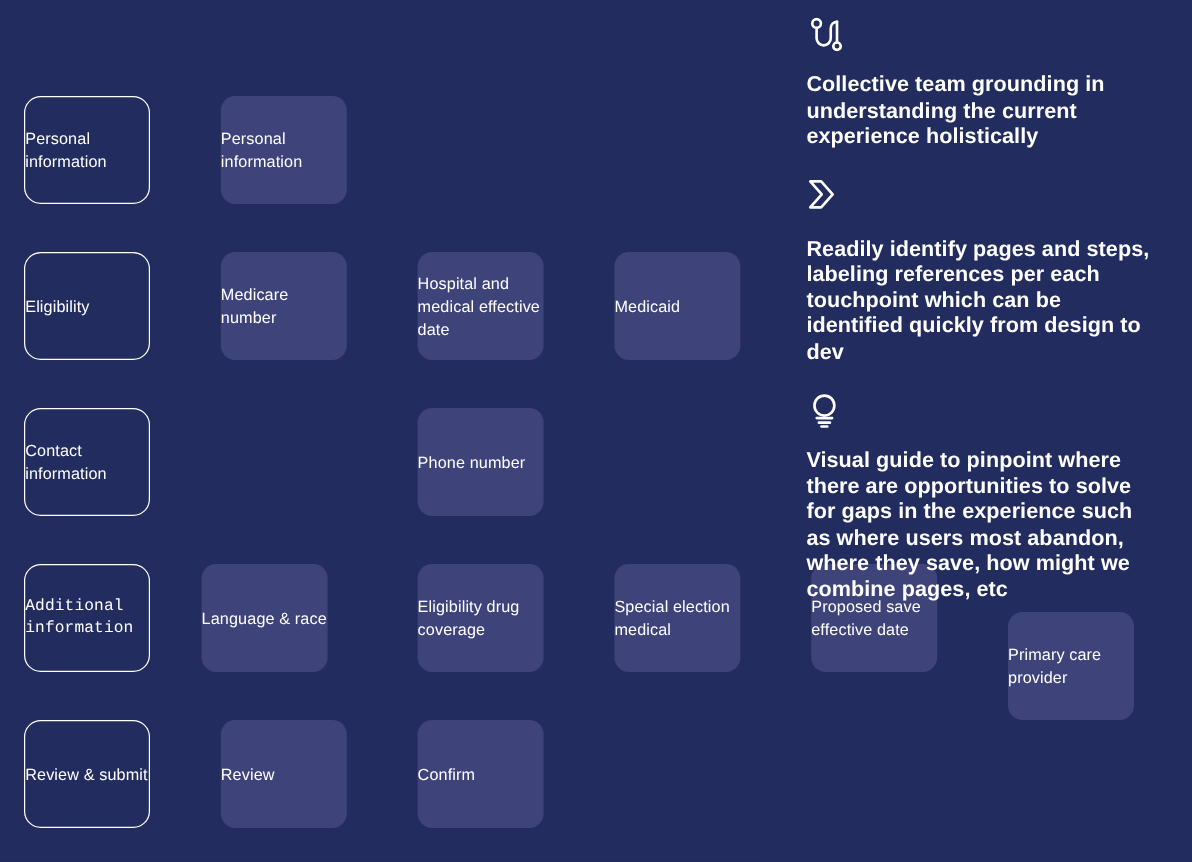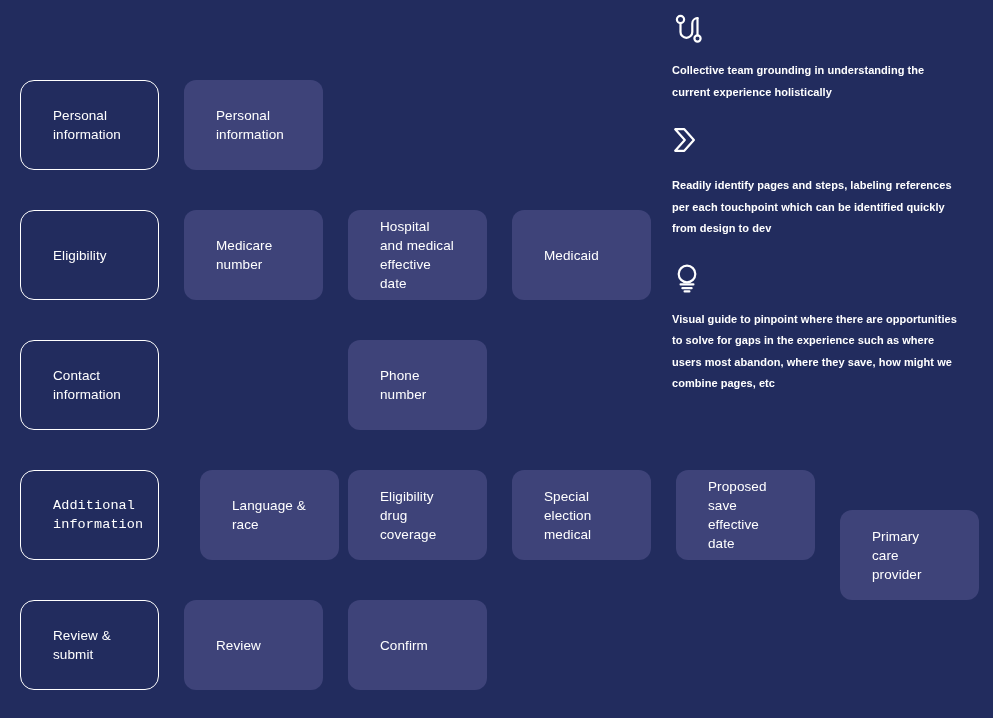--- a/index.html
+++ b/index.html
@@ -20,27 +20,27 @@
   #flow-grid {
     position: absolute;
     left: 0;
     top: 0;
     width: 993px;
     height: 718px;
   }
 
   .card {
     position: absolute;
-    width: 139px;
+    width: 105px;
     height: 90px;
     border-radius: 12px;
     box-sizing: border-box;
     display: flex;
     align-items: center;
-    padding: 0 32px;
+    padding: 0 0;
   }
   .card .card-label {
     font-size: 13.5px;
     line-height: 19px;
     color: #ffffff;
     font-weight: 400;
     letter-spacing: 0.1px;
   }
   .card.filled {
     background: #3e4379;
@@ -64,21 +64,21 @@
   }
   .note-icon {
     display: block;
     height: 38px;
     margin-bottom: 10px;
   }
   .note-icon svg {
     display: block;
   }
   .note-text {
-    font-size: 11px;
+    font-size: 18px;
     line-height: 21.5px;
     font-weight: bold;
     color: #ffffff;
     letter-spacing: 0.05px;
     max-width: 288px;
   }
   .note-block.block-2 .note-icon { margin-bottom: 12px; }
   .note-block.block-3 .note-icon { margin-bottom: 9px; }
 </style>
 </head>
@@ -105,21 +105,21 @@
     </div>
     <div class="card outlined" style="left: 20px; top: 340px;">
       <span class="card-label">Contact information</span>
     </div>
     <div class="card filled" style="left: 348px; top: 340px; align-items: center;">
       <span class="card-label">Phone number</span>
     </div>
     <div class="card outlined" style="left: 20px; top: 470px; font-family: Liberation Mono, monospace;">
       <span class="card-label">Additional information</span>
     </div>
-    <div class="card filled" style="left: 200px; top: 470px;">
+    <div class="card filled" style="left: 168px; top: 470px;">
       <span class="card-label">Language &amp; race</span>
     </div>
     <div class="card filled" style="left: 348px; top: 470px;">
       <span class="card-label">Eligibility drug coverage</span>
     </div>
     <div class="card filled" style="left: 512px; top: 470px;">
       <span class="card-label">Special election medical</span>
     </div>
     <div class="card filled" style="left: 676px; top: 470px;">
       <span class="card-label">Proposed save effective date</span>

